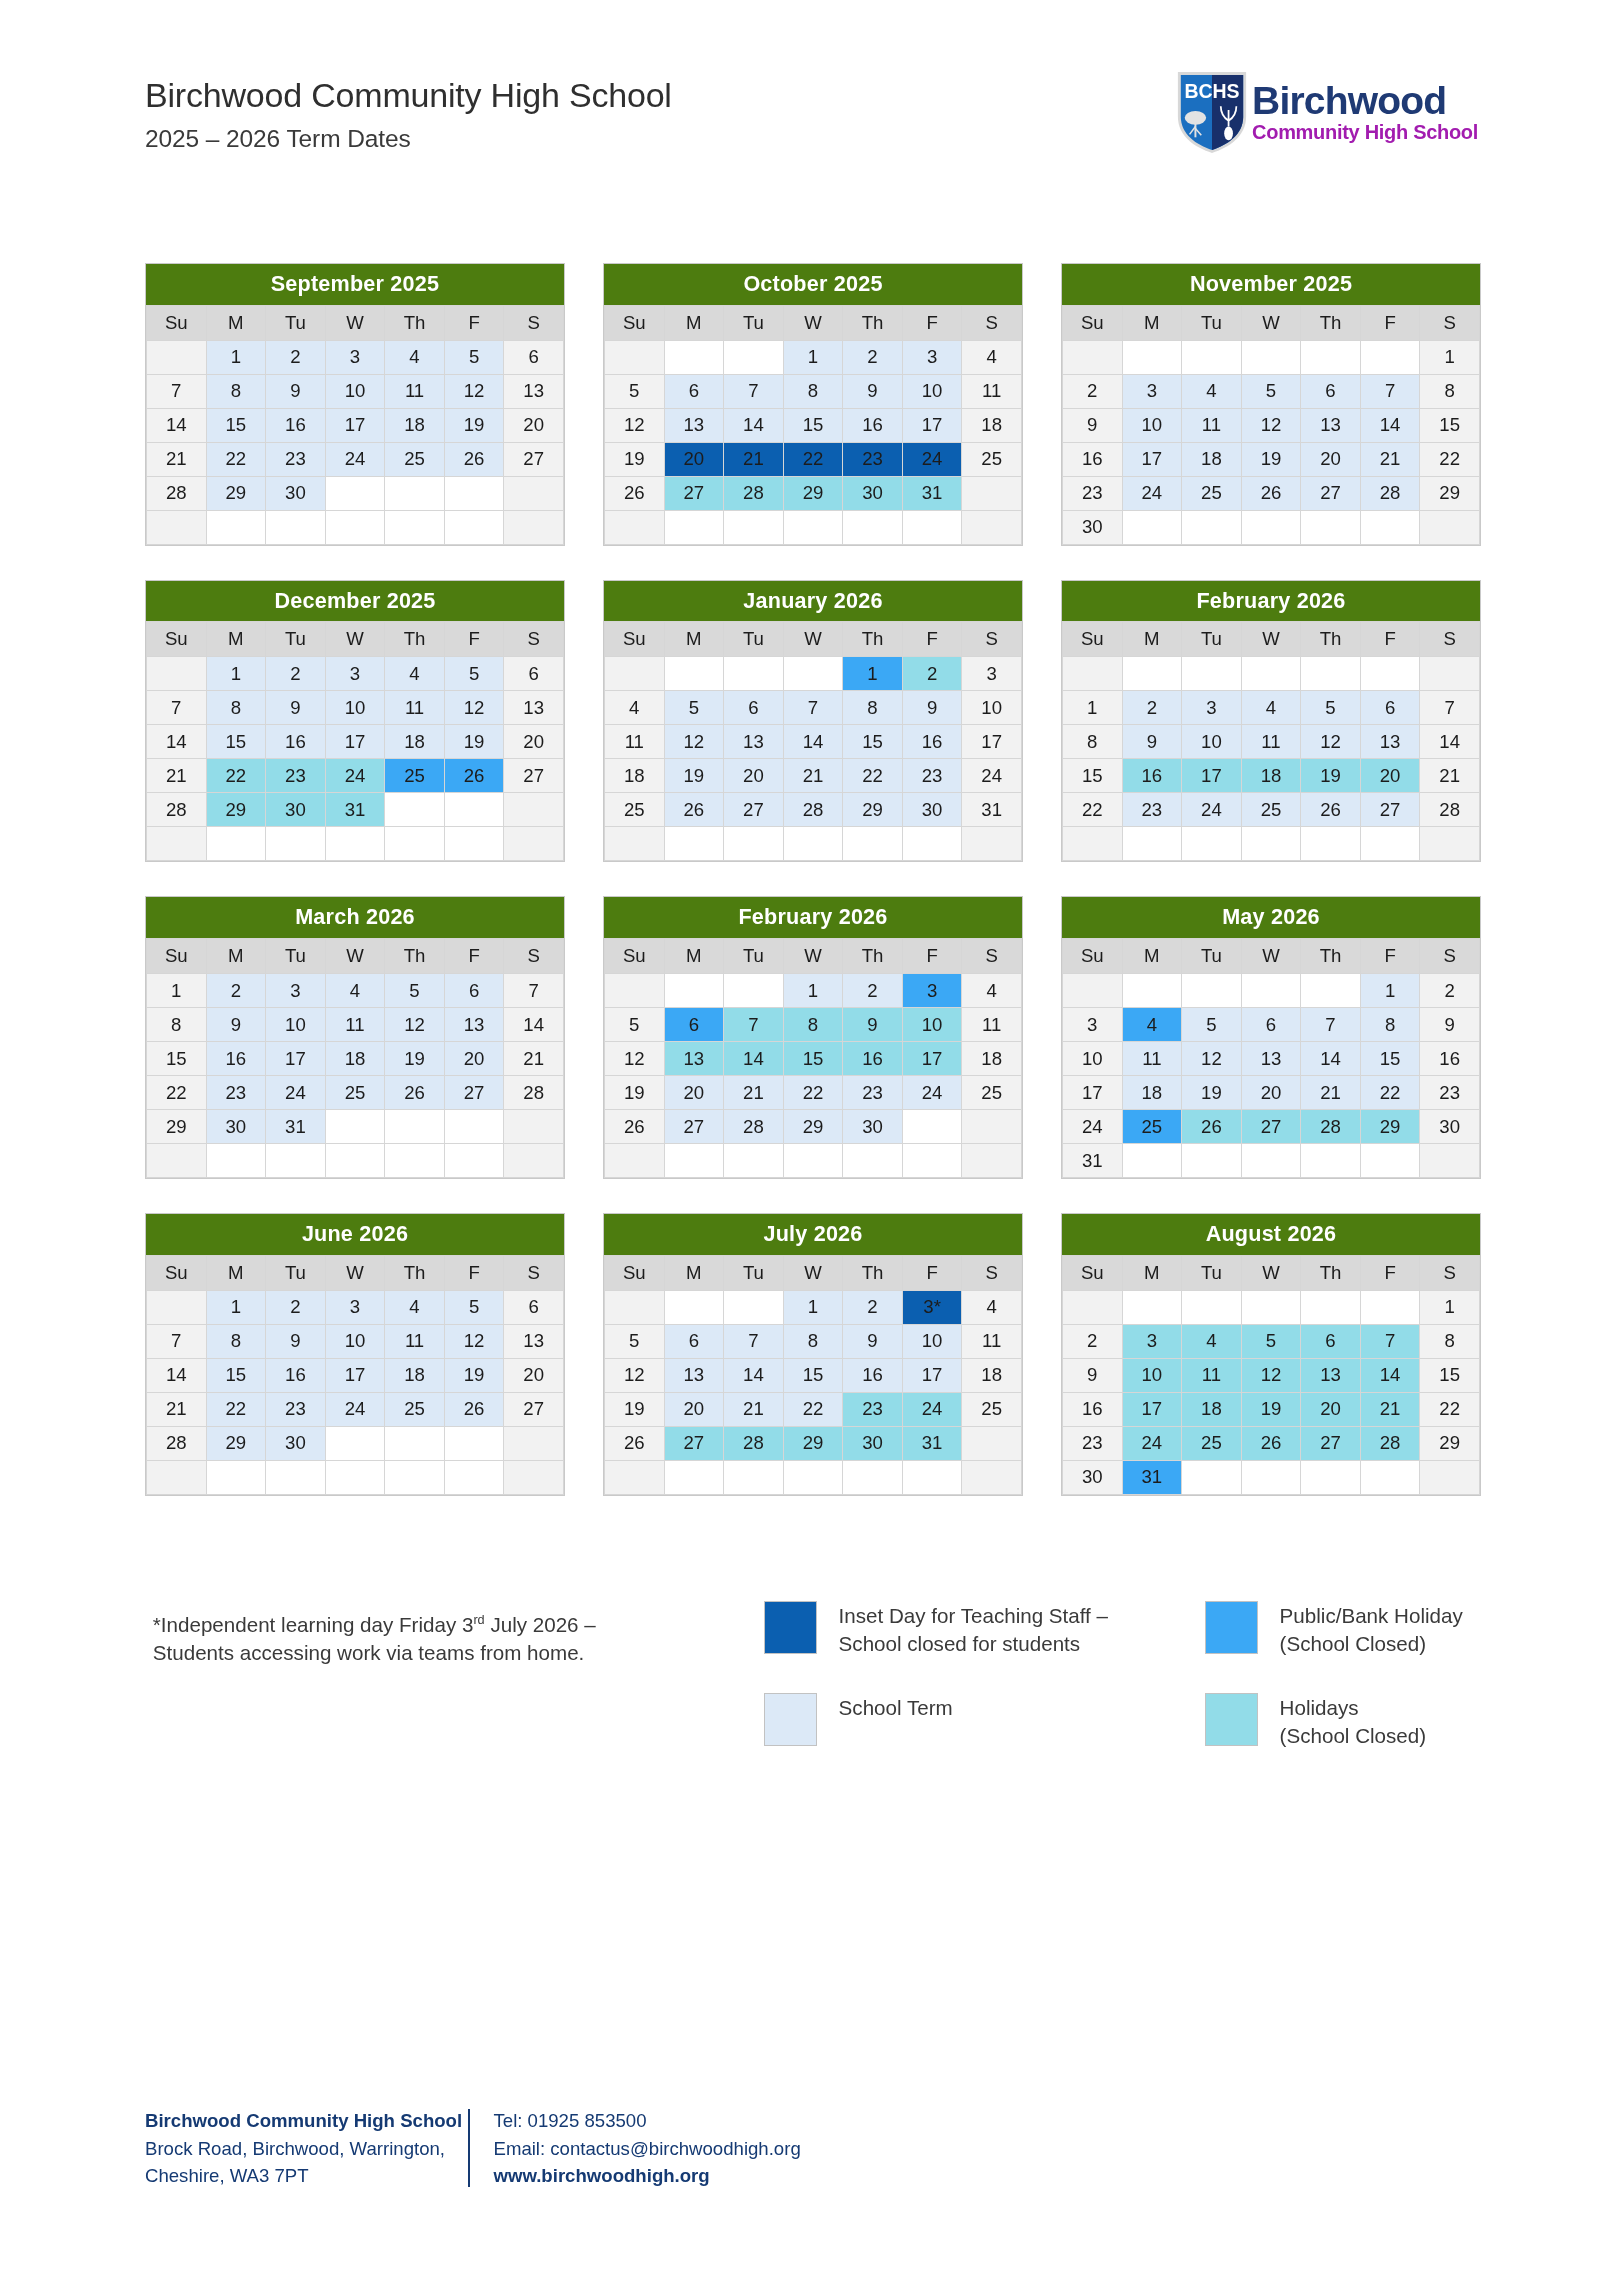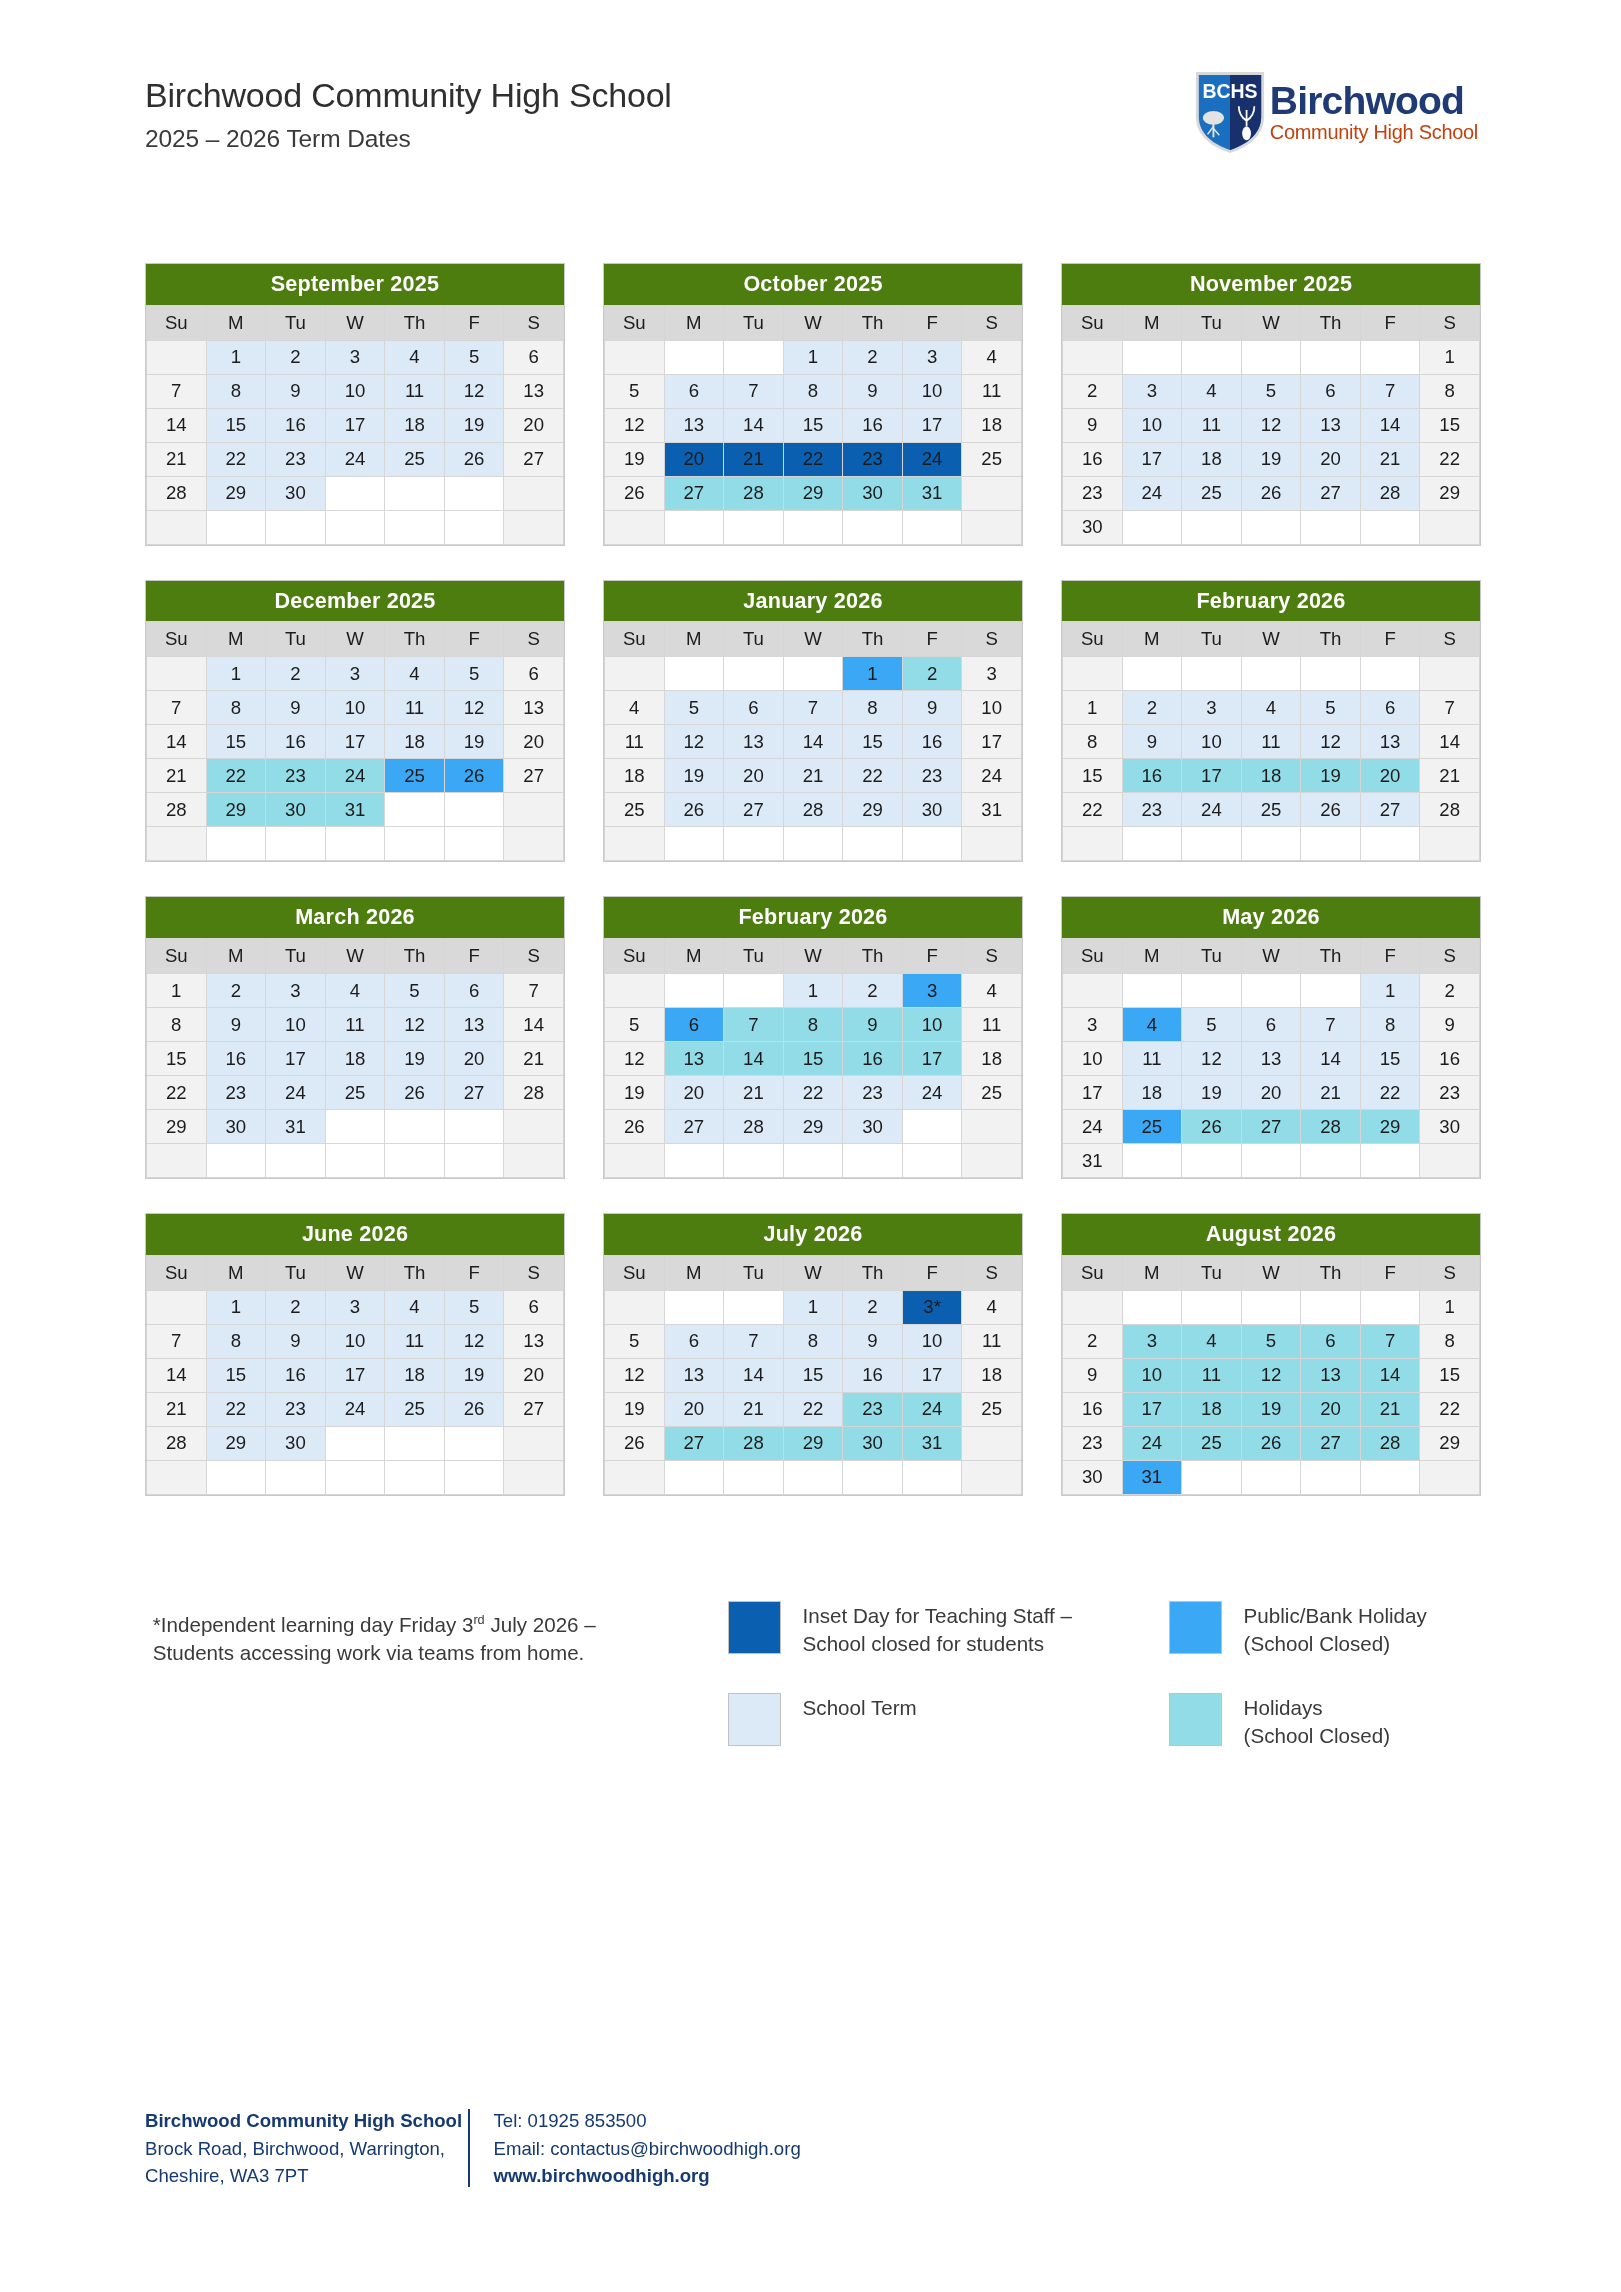--- a/index.html
+++ b/index.html
@@ -13,21 +13,21 @@
 
   
   .header { position: absolute; left: 145px; top: 76px; width: 1333px; height: 118px; }
   .hdr-title { font-size: 34px; font-weight: 400; color: #2f2f2f; letter-spacing: -0.2px; line-height: 1.15; }
   .hdr-sub { font-size: 24.5px; font-weight: 400; color: #3a3a3a; margin-top: 9.8px; letter-spacing: -0.1px; }
 
   .logo-wrap { position: absolute; right: 0; top: -9.8px; display: flex; align-items: center; gap: 2px; }
   .shield { width: 76px; height: 90px; flex: 0 0 auto; }
   .logo-text { line-height: 1; }
   .logo-main { font-size: 39px; font-weight: 700; color: #1f3a74; letter-spacing: -0.8px; }
-  .logo-sub { font-size: 20px; font-weight: 400; color: #c2410c; letter-spacing: -0.3px; margin-top: 2px; }
+  .logo-sub { font-size: 20px; font-weight: 700; color: #a21caf; letter-spacing: -0.3px; margin-top: 2px; }
 
   
   .cal-grid {
     position: absolute; left: 145px; top: 263px;
     width: 1335px;
     display: grid;
     grid-template-columns: repeat(3, 420px);
     grid-column-gap: 38px;
     grid-row-gap: 34px;
   }
@@ -55,21 +55,21 @@
   td.pad     { background: #f2f2f2; }
 
   
   .legend { position: absolute; left: 145px; top: 1593px; width: 1333px; }
   .legend-note {
     position: absolute; left: 7.8px; top: 17.6px; width: 519px;
     font-size: 20.6px; line-height: 1.38; color: #3a3a3a;
   }
   .legend-note sup { font-size: 12.7px; vertical-align: super; }
   .legend-cols { position: absolute; left: 583px; top: 0; width: 755px; }
-  .lg-item { position: absolute; display: flex; gap: 21.6px; align-items: flex-start; }
+  .lg-item { position: absolute; display: flex; gap: 21.6px; align-items: flex-start; margin-left: 36px; }
   .lg-swatch { width: 53px; height: 53px; border: 1px solid #c2c2c2; flex: 0 0 auto; }
   .lg-label { font-size: 20.6px; line-height: 1.35; color: #3a3a3a; padding-top: 1px; }
   .lg-i0 { left: 0;   top: 7.8px; }
   .lg-i1 { left: 0;   top: 100px; }
   .lg-i2 { left: 441px; top: 7.8px; }
   .lg-i3 { left: 441px; top: 100px; }
   .sw-inset   { background: #0b5fb0; }
   .sw-term    { background: #dce9f7; }
   .sw-bank    { background: #3ba8f5; }
   .sw-holiday { background: #92dce8; }

